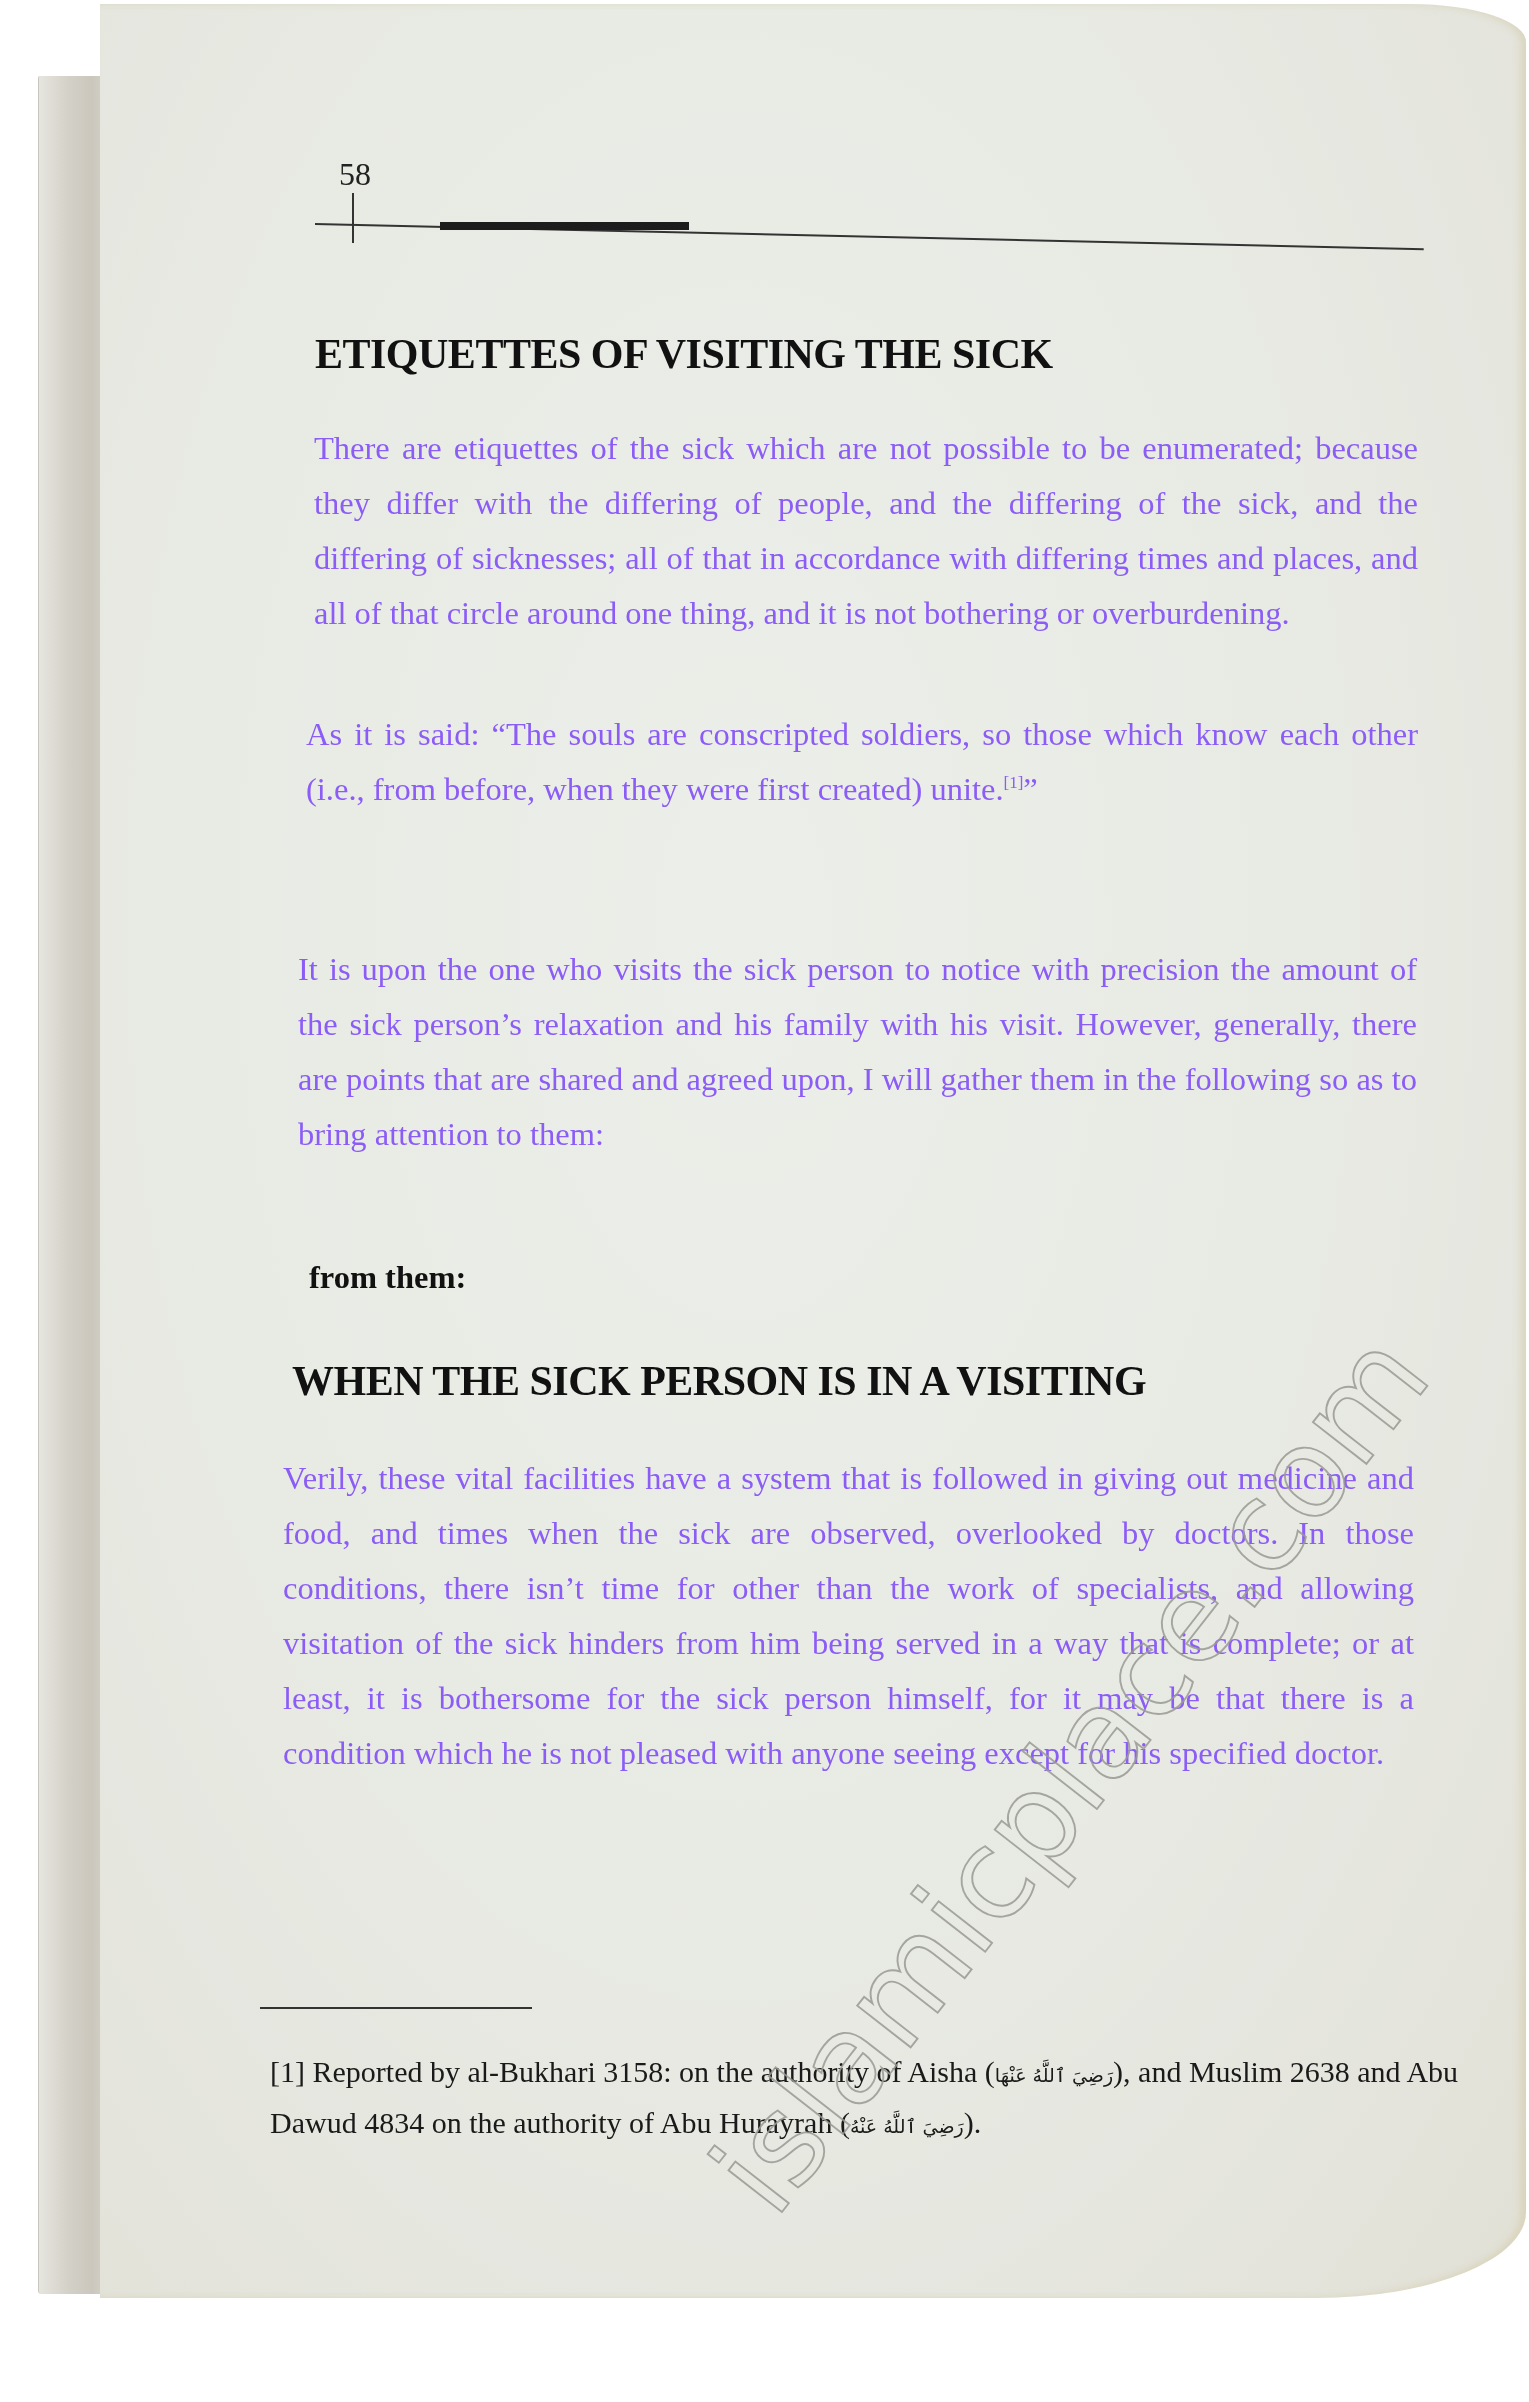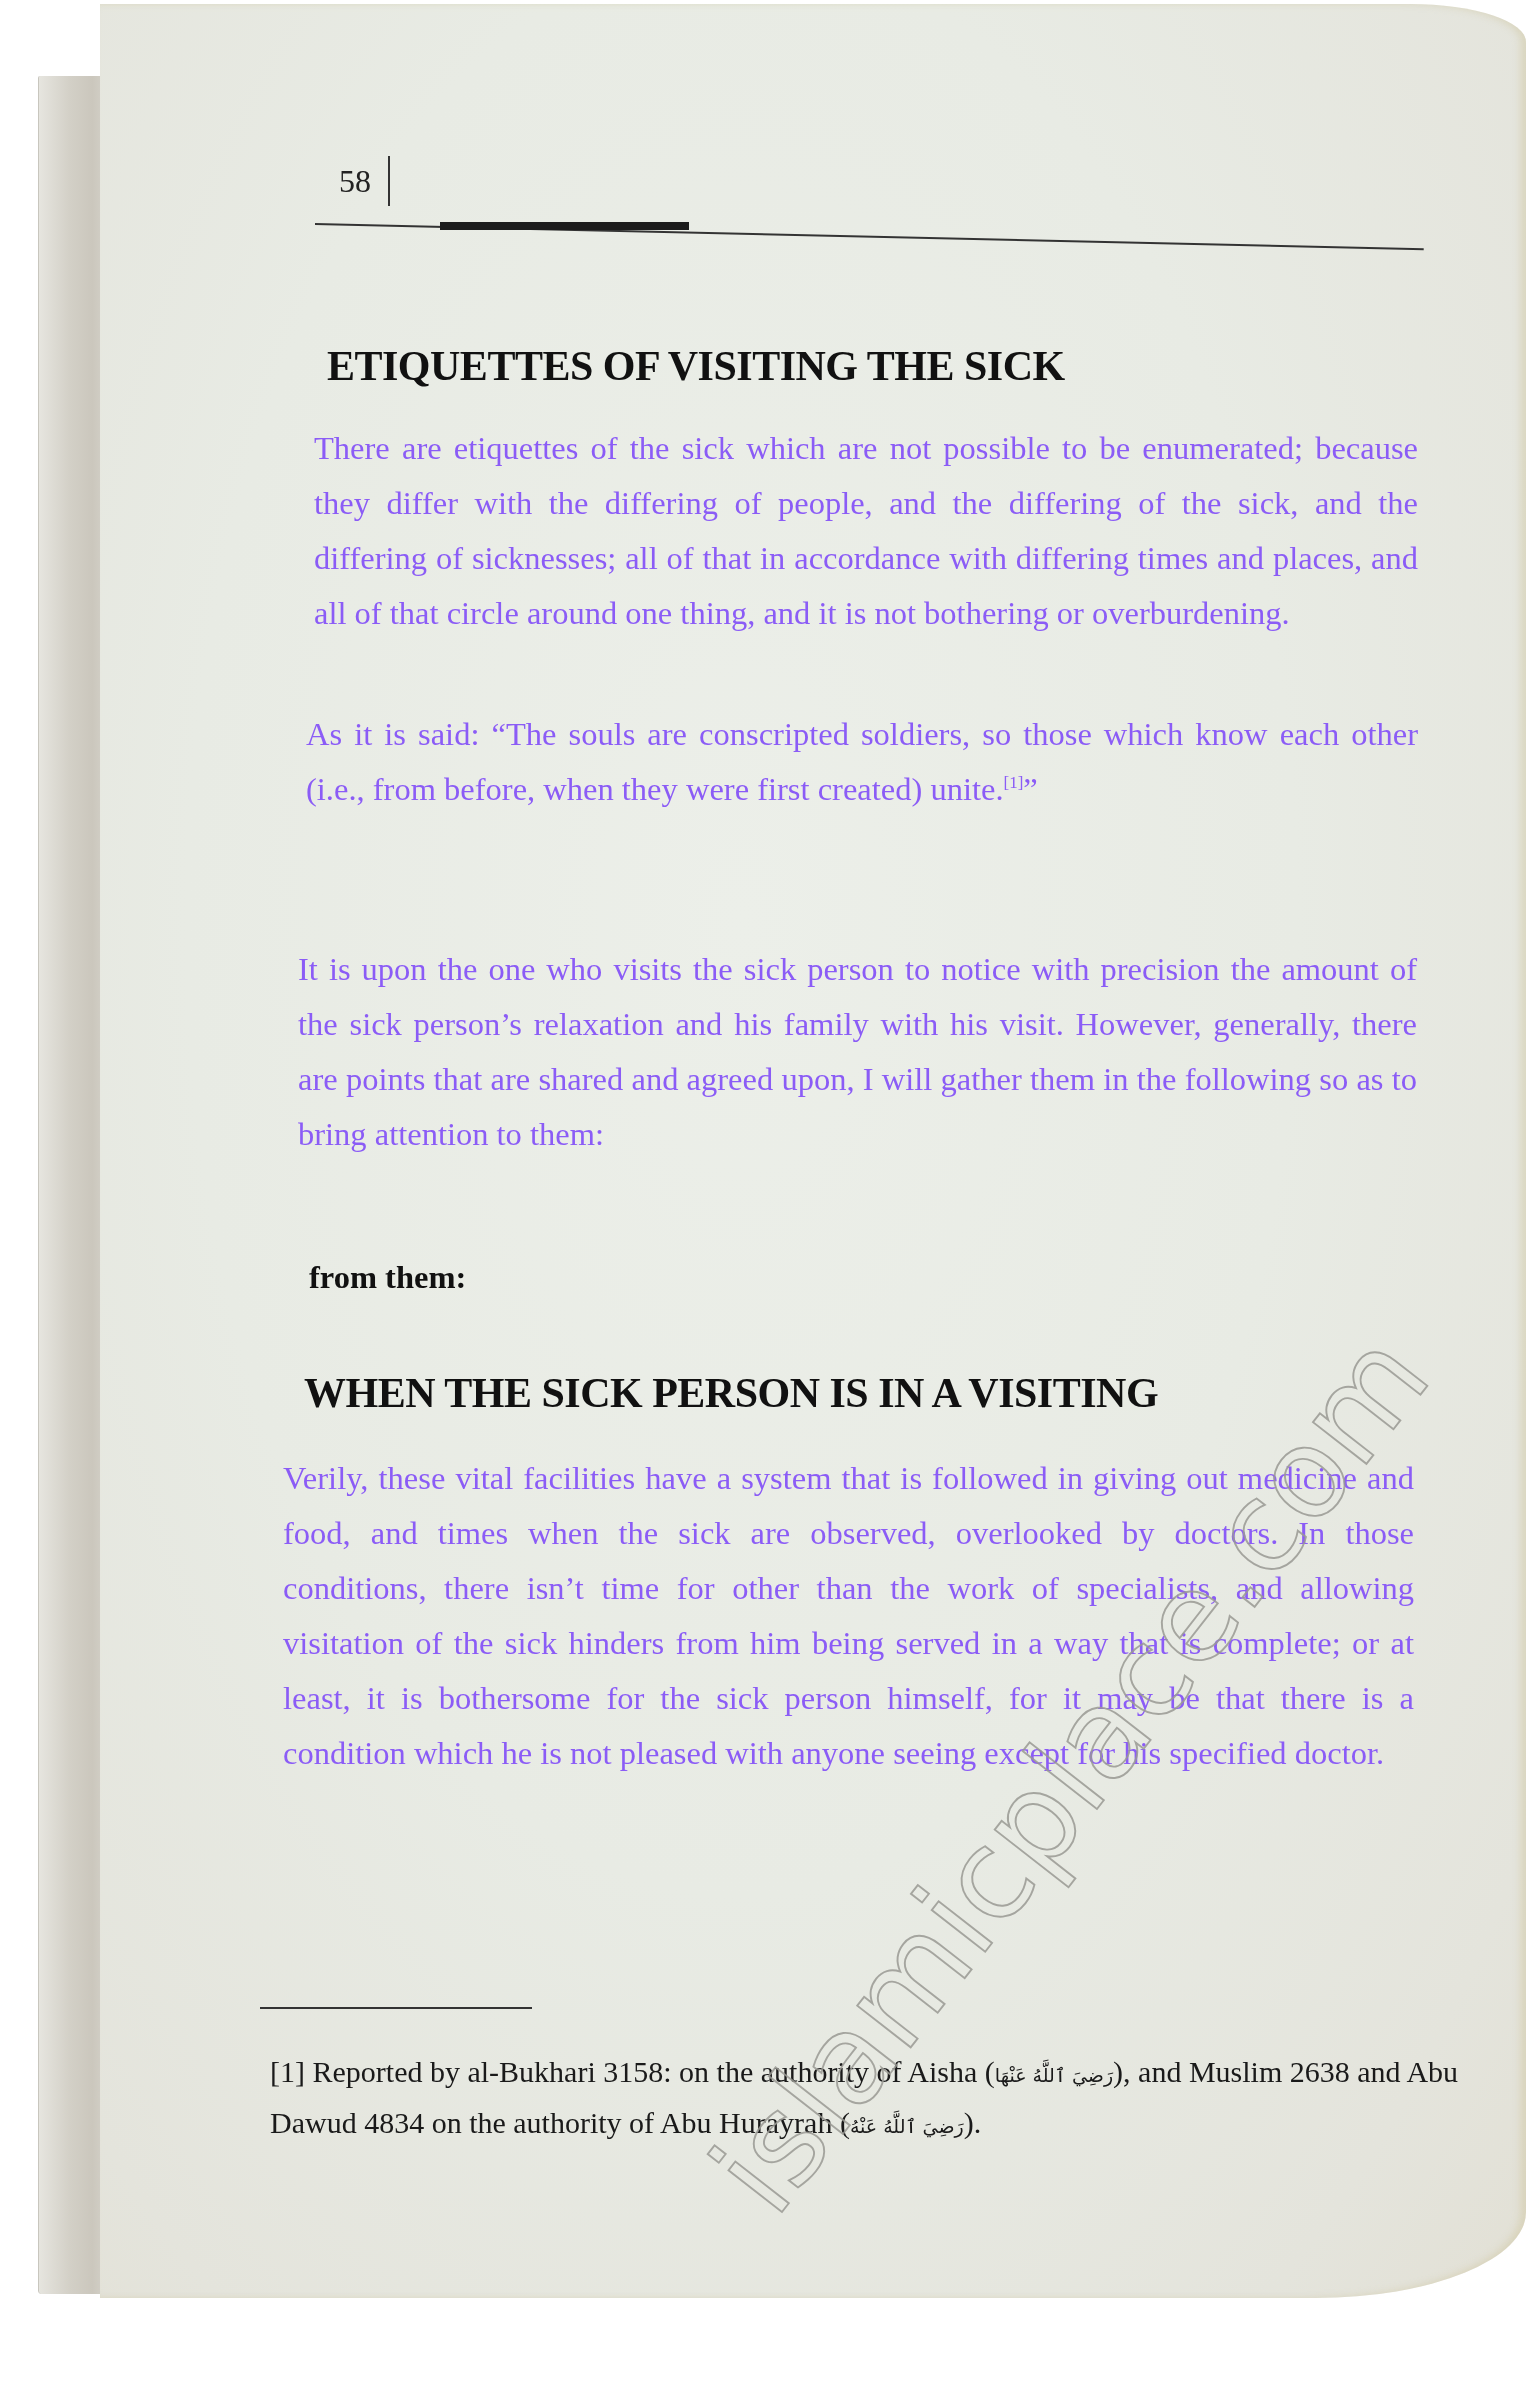--- a/index.html
+++ b/index.html
@@ -37,20 +37,21 @@
     }
     .running-head {
       position: absolute;
       left: 339px;
       top: 156px;
       display: flex;
       align-items: center;
       font-family: "Liberation Serif", serif;
       font-size: 32px;
       color: #222;
+      flex-direction: column;
     }
     .running-head .pageno {
       padding-right: 17px;
     }
     .running-head .sep {
       width: 1.9px;
       height: 50px;
       background: #333;
       margin-right: 21px;
     }
@@ -72,21 +73,21 @@
       height: 7.6px;
       background: #1c1c1c;
     }
     .h1 {
       position: absolute;
       font-family: "Liberation Serif", serif;
       font-weight: bold;
       font-size: 42px;
       letter-spacing: -0.5px;
       color: #111;
-      margin: 12px;
+      margin: 0;
     }
     .para {
       position: absolute;
       font-family: "Liberation Serif", serif;
       font-size: 32.5px;
       line-height: 55px;
       color: #8b5cf6;
       text-align: justify;
       text-align-last: left;
       margin: 0;

